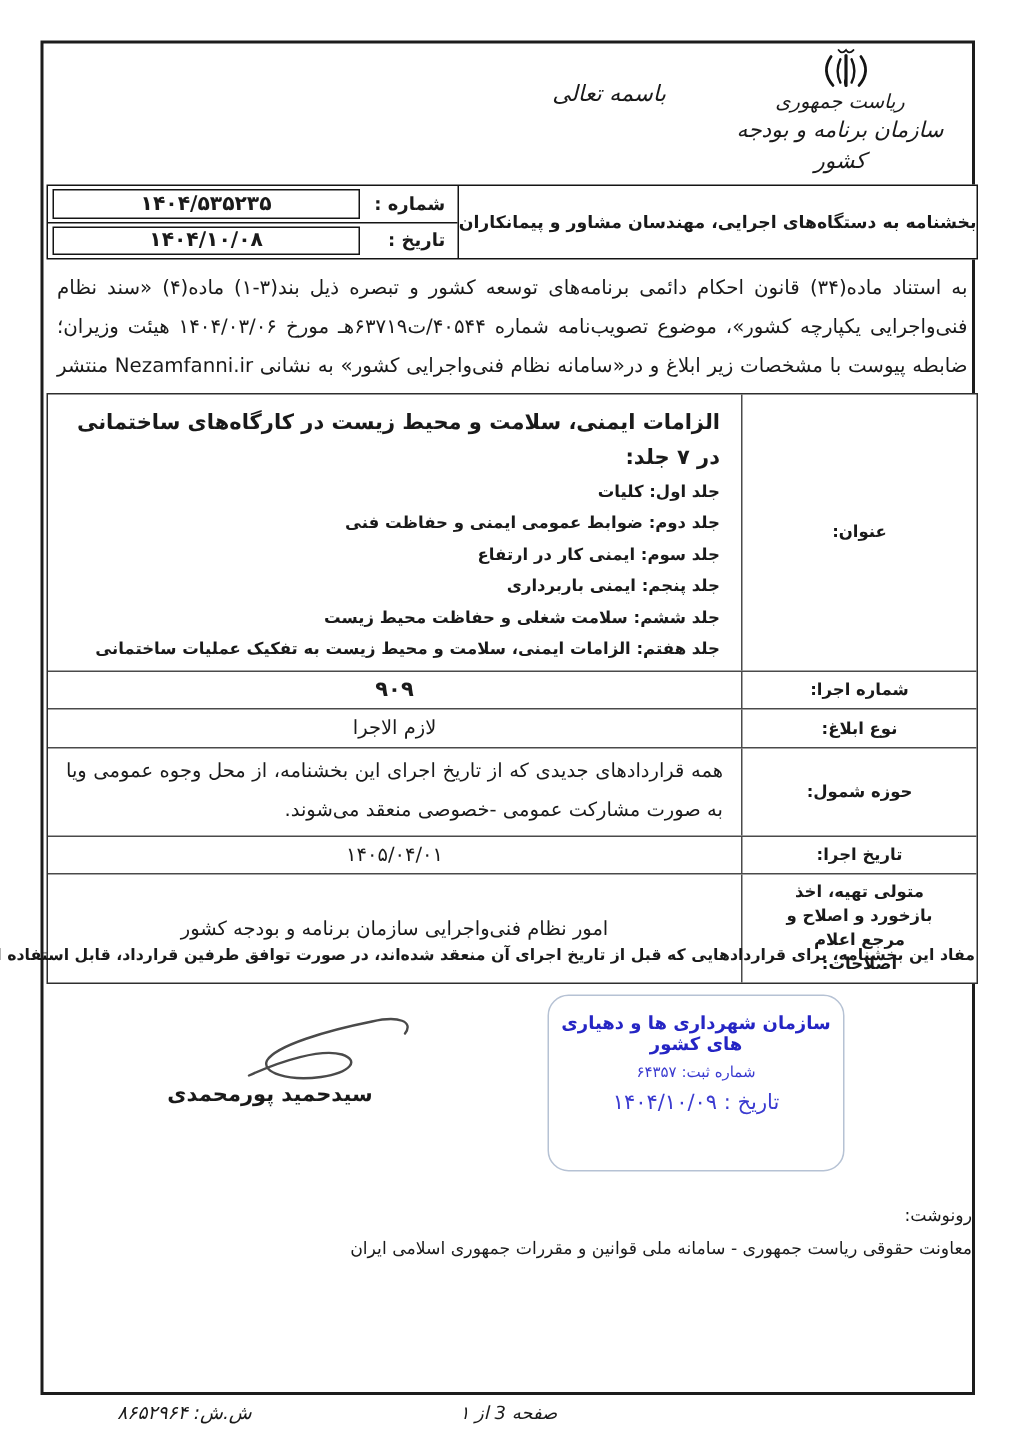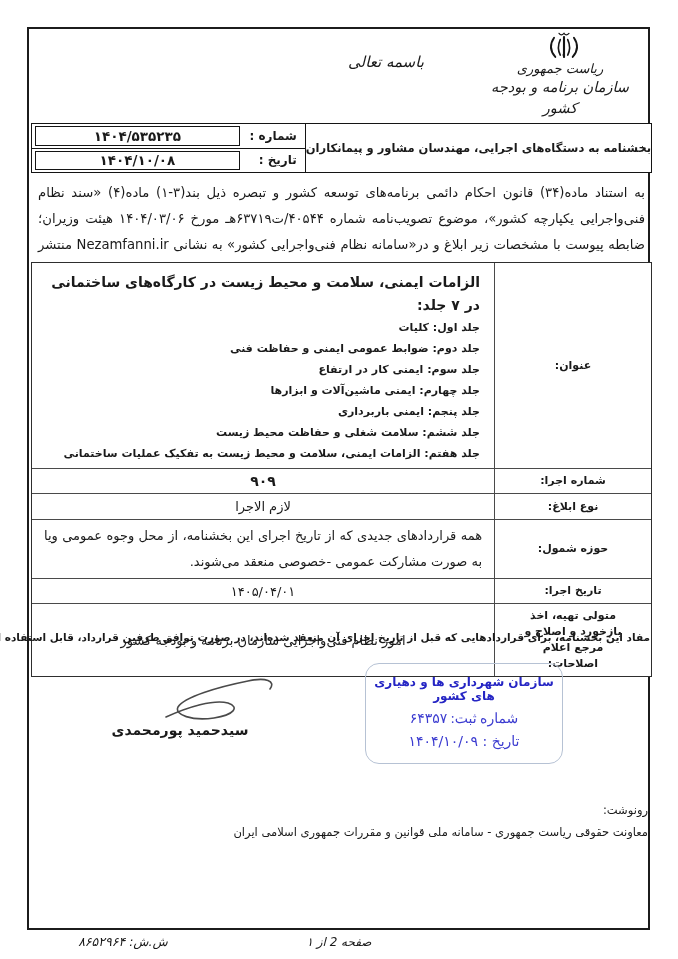--- a/index.html
+++ b/index.html
@@ -7,21 +7,21 @@
   body { font-family:"DejaVu Sans", sans-serif; color:#1a1a1a; }
   .page { position:relative; width:678px; height:959px; background:#fff; overflow:hidden; }
   .frame { position:absolute; left:27px; top:27px; width:623px; height:903px; border:2.5px solid #1c1c1c; }
 
   
   .emblem { position:absolute; left:538px; top:29px; width:52px; text-align:center; }
   .org-block { position:absolute; left:478px; top:60px; width:164px; text-align:center; direction:rtl; }
   .org-line1 { font-size:13px; font-style:italic; line-height:17px; }
   .org-line2 { font-size:14.5px; font-style:italic; line-height:21px; }
   .org-line3 { font-size:11px; font-weight:bold; line-height:16px; margin-top:2px; }
-  .besmellah { position:absolute; left:328px; top:53px; width:116px; text-align:center; font-size:15px; font-style:italic; direction:rtl; }
+  .besmellah { position:absolute; left:328px; top:53px; width:116px; text-align:right; font-size:15px; font-style:italic; direction:rtl; }
 
   
   .docinfo { position:absolute; left:31px; top:123px; width:621px; height:50px; border:1.6px solid #141414; display:flex; background:#fff; }
   .docinfo-nums { width:291px; display:flex; flex-direction:column; }
   .num-row { flex:1; display:flex; direction:rtl; align-items:stretch; }
   .num-row.first { border-bottom:1.4px solid #141414; }
   .num-label { width:64px; display:flex; align-items:center; justify-content:flex-start; padding-right:8px; font-weight:bold; font-size:12px; }
   .num-value { flex:1; border:1.4px solid #141414; margin:2px 1px 2px 3px; display:flex; align-items:center; justify-content:center; font-weight:bold; font-size:13.5px; }
   .docinfo-recipient { flex:1; border-left:1.6px solid #141414; display:flex; align-items:center; justify-content:center; direction:rtl; font-weight:bold; font-size:11.5px; white-space:nowrap; }
 
@@ -43,23 +43,23 @@
   .row-type { min-height:26px; }
   .row-scope { min-height:55px; }
   .row-scope .t-content { padding:3px 12px; text-align:justify; font-size:13px; line-height:26px; display:block; }
   .row-date { min-height:22px; }
   .row-cust { min-height:44px; }
 
   
   .note { position:absolute; left:33px; top:631px; width:617px; text-align:center; direction:rtl; font-weight:bold; font-size:10.5px; white-space:nowrap; }
 
   
-  .stamp { position:absolute; left:365px; top:663px; width:198px; height:101px; border:1.5px solid #b6c2d4; border-radius:14px; direction:rtl; text-align:center; padding-top:11px; }
+  .stamp { position:absolute; left:365px; top:663px; width:198px; height:118px; border:1.5px solid #b6c2d4; border-radius:14px; direction:rtl; text-align:center; padding-top:11px; }
   .stamp-org { color:#2525c4; font-weight:bold; font-size:12px; margin-bottom:7px; }
-  .stamp-reg { color:#3b3bd0; font-size:14px; margin-bottom:6px;font-family:Liberation Serif, serif; }
+  .stamp-reg { color:#3b3bd0; font-size:10px; margin-bottom:6px; }
   .stamp-date { color:#3b3bd0; font-size:14px; }
 
   
   .sig-svg { position:absolute; left:148px; top:673px; }
   .sig-name { position:absolute; left:100px; top:722px; width:160px; text-align:center; direction:rtl; font-weight:bold; font-size:14px; }
 
   
   .cc { position:absolute; right:30px; top:799px; width:600px; direction:rtl; text-align:right; font-size:11.5px; line-height:22px; }
 
   
@@ -109,21 +109,20 @@
   <div class="body-par">به استناد ماده(۳۴) قانون احکام دائمی برنامه‌های توسعه کشور و تبصره ذیل بند(۳-۱) ماده(۴) «سند نظام فنی‌واجرایی یکپارچه کشور»، موضوع تصویب‌نامه شماره ۴۰۵۴۴/ت۶۳۷۱۹هـ مورخ ۱۴۰۴/۰۳/۰۶ هیئت وزیران؛ ضابطه پیوست با مشخصات زیر ابلاغ و در«سامانه نظام فنی‌واجرایی کشور» به نشانی Nezamfanni.ir منتشر می‌شود:</div>
 
   <div class="rtable">
     <div class="t-row row-title">
       <div class="t-label">عنوان:</div>
       <div class="t-content">
         <div class="title-main">الزامات ایمنی، سلامت و محیط زیست در کارگاه‌های ساختمانی در ۷ جلد:</div>
         <div class="title-line">جلد اول: کلیات</div>
         <div class="title-line">جلد دوم: ضوابط عمومی ایمنی و حفاظت فنی</div>
         <div class="title-line">جلد سوم: ایمنی کار در ارتفاع</div>
-        <div class="title-line">جلد چهارم: ایمنی ماشین‌آلات و ابزارها</div>
         <div class="title-line">جلد پنجم: ایمنی باربرداری</div>
         <div class="title-line">جلد ششم: سلامت شغلی و حفاظت محیط زیست</div>
         <div class="title-line">جلد هفتم: الزامات ایمنی، سلامت و محیط زیست به تفکیک عملیات ساختمانی</div>
       </div>
     </div>
     <div class="t-row row-code">
       <div class="t-label">شماره اجرا:</div>
       <div class="t-content t-center">۹۰۹</div>
     </div>
     <div class="t-row row-type">
@@ -157,15 +156,15 @@
       <path d="M122 16 C 128 8, 118 4, 100 8 C 70 14, 36 24, 30 34 C 26 42, 44 48, 66 45 C 86 42, 92 34, 80 30 C 66 26, 40 34, 18 44" fill="none" stroke="#4a4a4a" stroke-width="1.6" stroke-linecap="round"></path>
     </svg>
   </div>
   <div class="sig-name">سیدحمید پورمحمدی</div>
 
   <div class="cc">
     <div>رونوشت:</div>
     <div>معاونت حقوقی ریاست جمهوری - سامانه ملی قوانین و مقررات جمهوری اسلامی ایران</div>
   </div>
 
-  <div class="footer-page">صفحه 2 از ۱</div>
+  <div class="footer-page">صفحه 3 از ۱</div>
   <div class="footer-serial">ش.ش: ۸۶۵۲۹۶۴</div>
 </div>
 
 </body></html>

